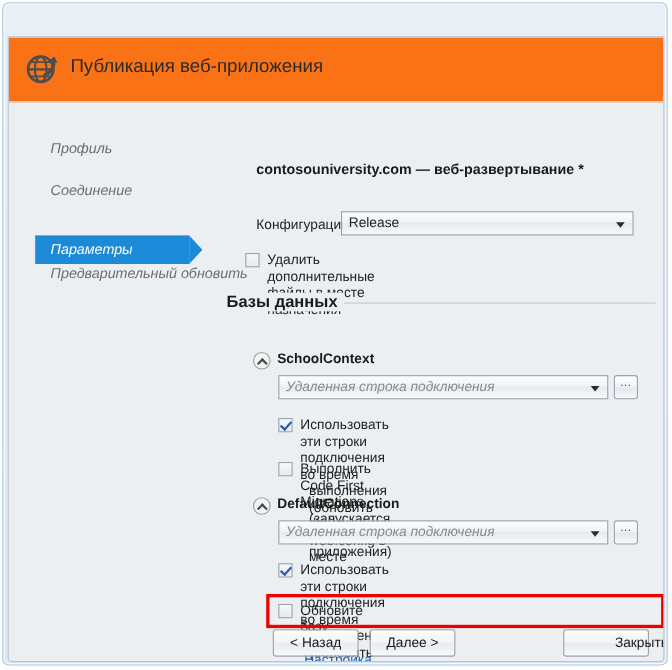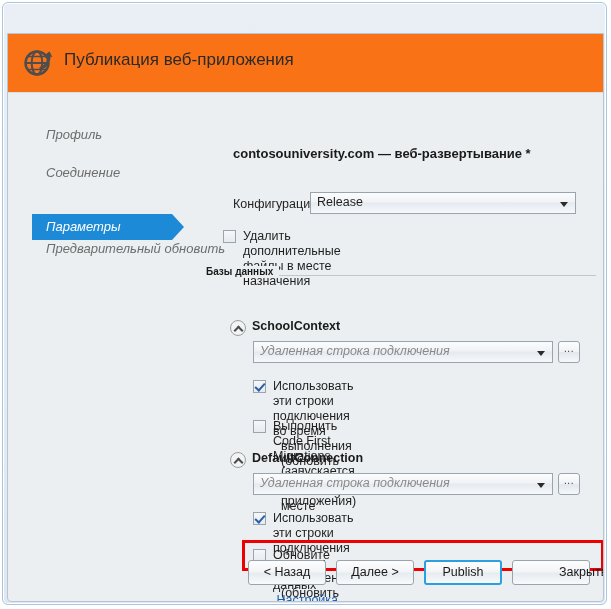--- a/index.html
+++ b/index.html
@@ -230,21 +230,21 @@
     font-size: 12.5px;
     line-height: 15px;
     color: #1f1f1f;
   }
   .cb-label .l2 { display: block; padding-left: 8px; }
 
   
   #group-label {
     position: absolute;
     left: 8px; top: 172px;
-    font-size: 10px;
+    font-size: 15px;
     font-weight: bold;
     color: #1a1a1a;
     background: #eceff1;
     padding-right: 6px;
     z-index: 2;
   }
   #group-line {
     position: absolute;
     left: 8px; top: 181px;
     width: 390px; height: 1px;
@@ -295,21 +295,21 @@
   #redbox {
     position: absolute;
     left: 234px; top: 506px;
     width: 362px; height: 31px;
     border: 3px solid #ee0000;
     box-sizing: border-box;
     pointer-events: none;
   }
 
   
-  #footer { position: absolute; left: 0; top: 516px; width: 597px; height: 39px; }
+  #footer { position: absolute; left: 0; top: 528px; width: 597px; height: 39px; }
   .btn {
     position: absolute;
     top: 10px;
     height: 25px;
     border: 1px solid #9aa4ad;
     border-radius: 3px;
     background: linear-gradient(to bottom, #fdfdfe 0%, #f2f4f7 48%, #e6ebef 52%, #f8fafb 100%);
     box-sizing: border-box;
     font-size: 12.5px;
     color: #1a1a1a;
@@ -432,18 +432,17 @@
         </span>
       </div>
 
     </div>
 
     <div id="redbox"></div>
 
     <div id="footer">
       <div class="btn" style="left:240px; width:78px;">&lt; Назад</div>
       <div class="btn" style="left:328px; width:78px;">Далее  &gt;</div>
-      <div class="btn primary" style="left:416px; width:78px;">Publish</div>
       <div class="btn" style="left:504px; width:78px;padding-left:46px;">Закрыть</div>
     </div>
 
   </div>
 </div>
 
 </body></html>

